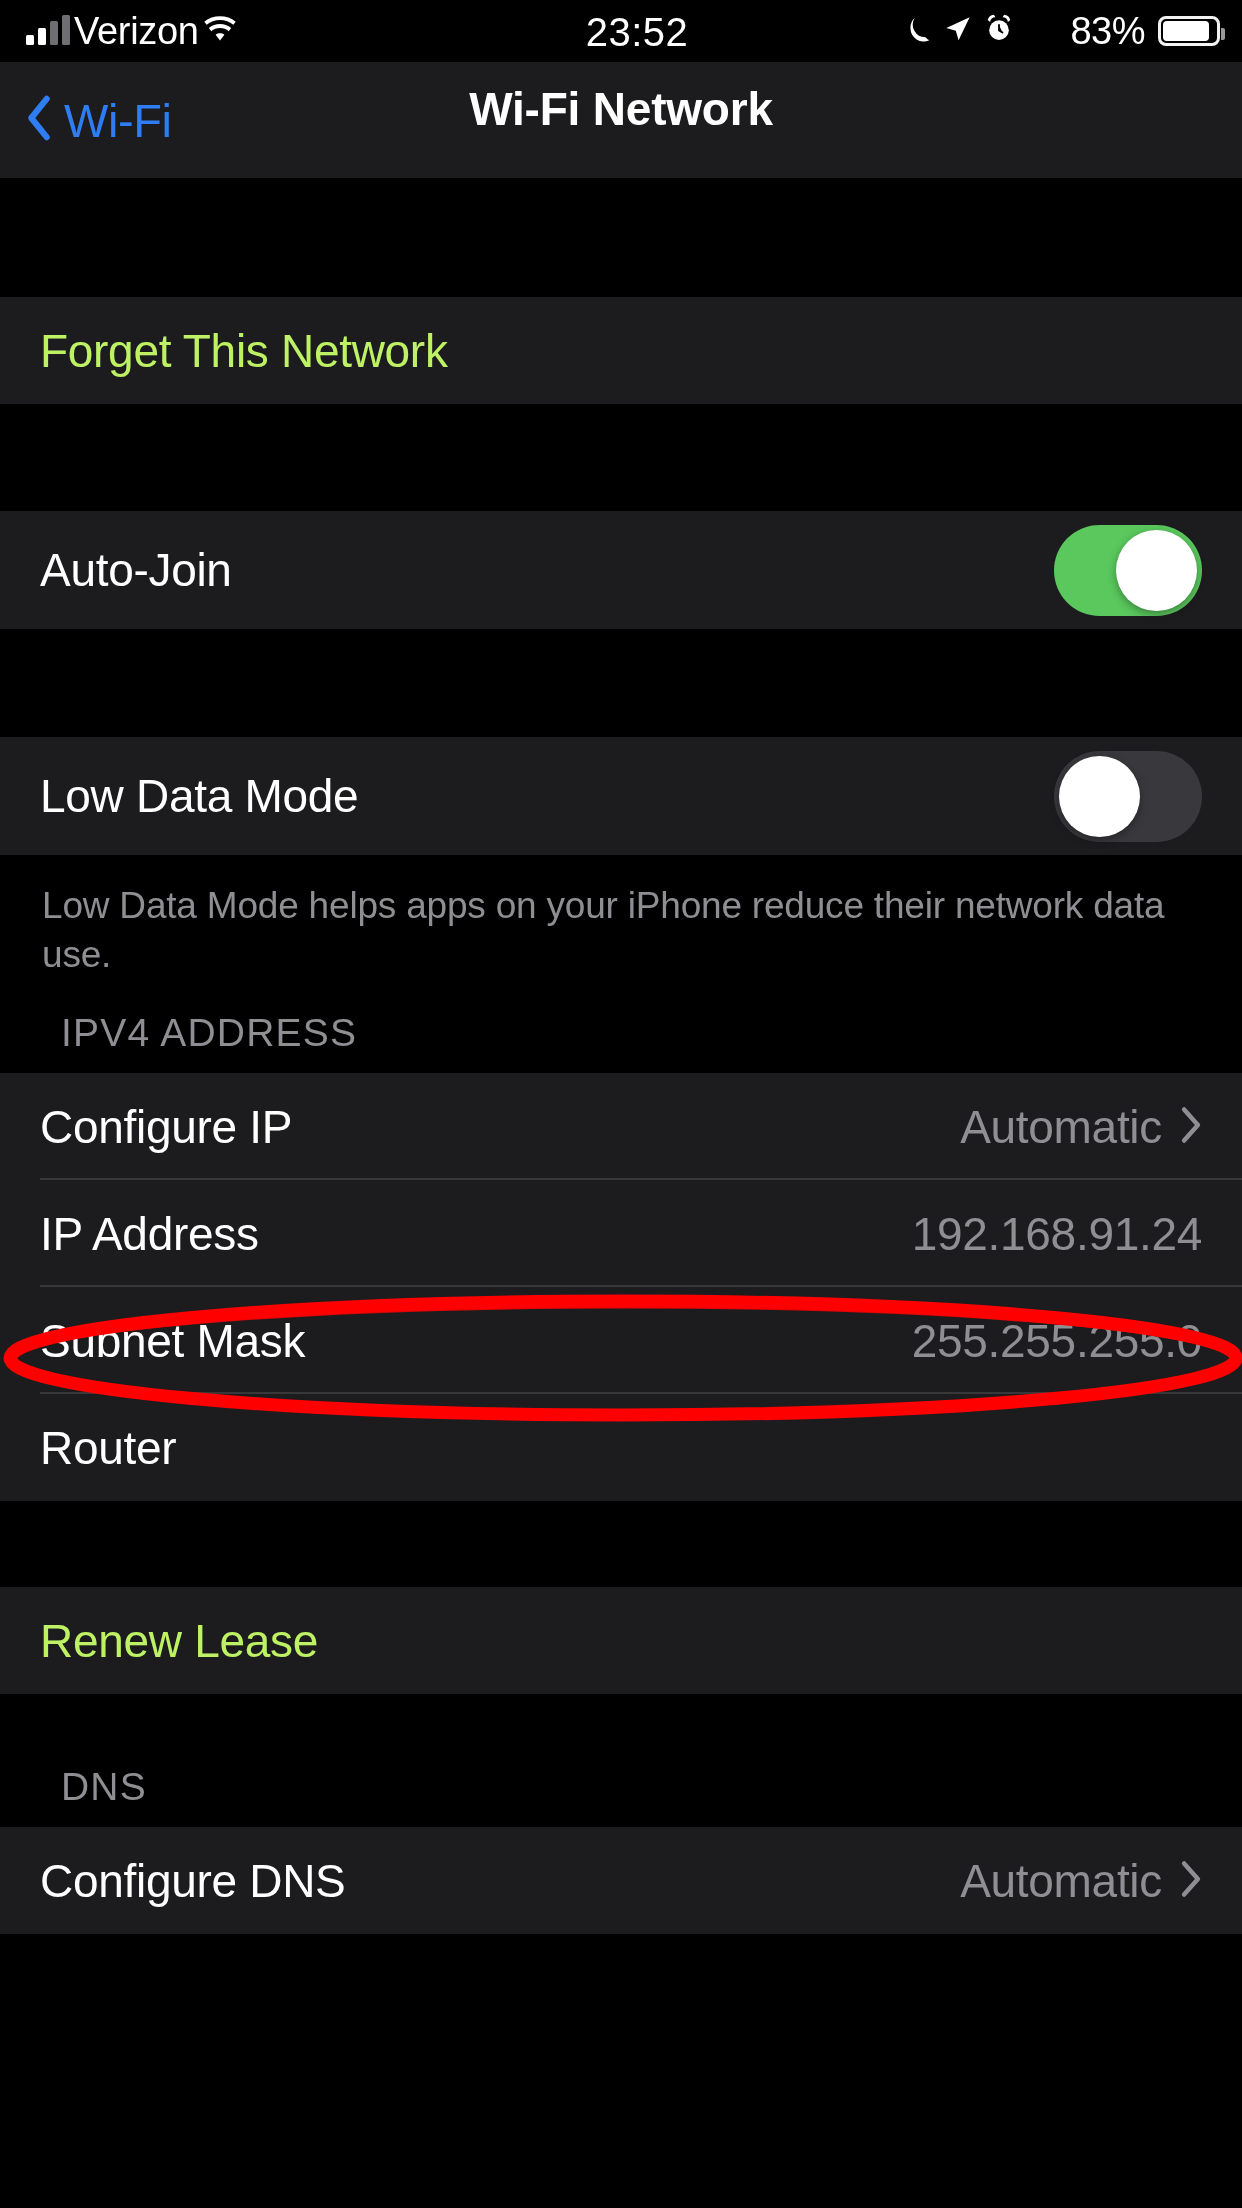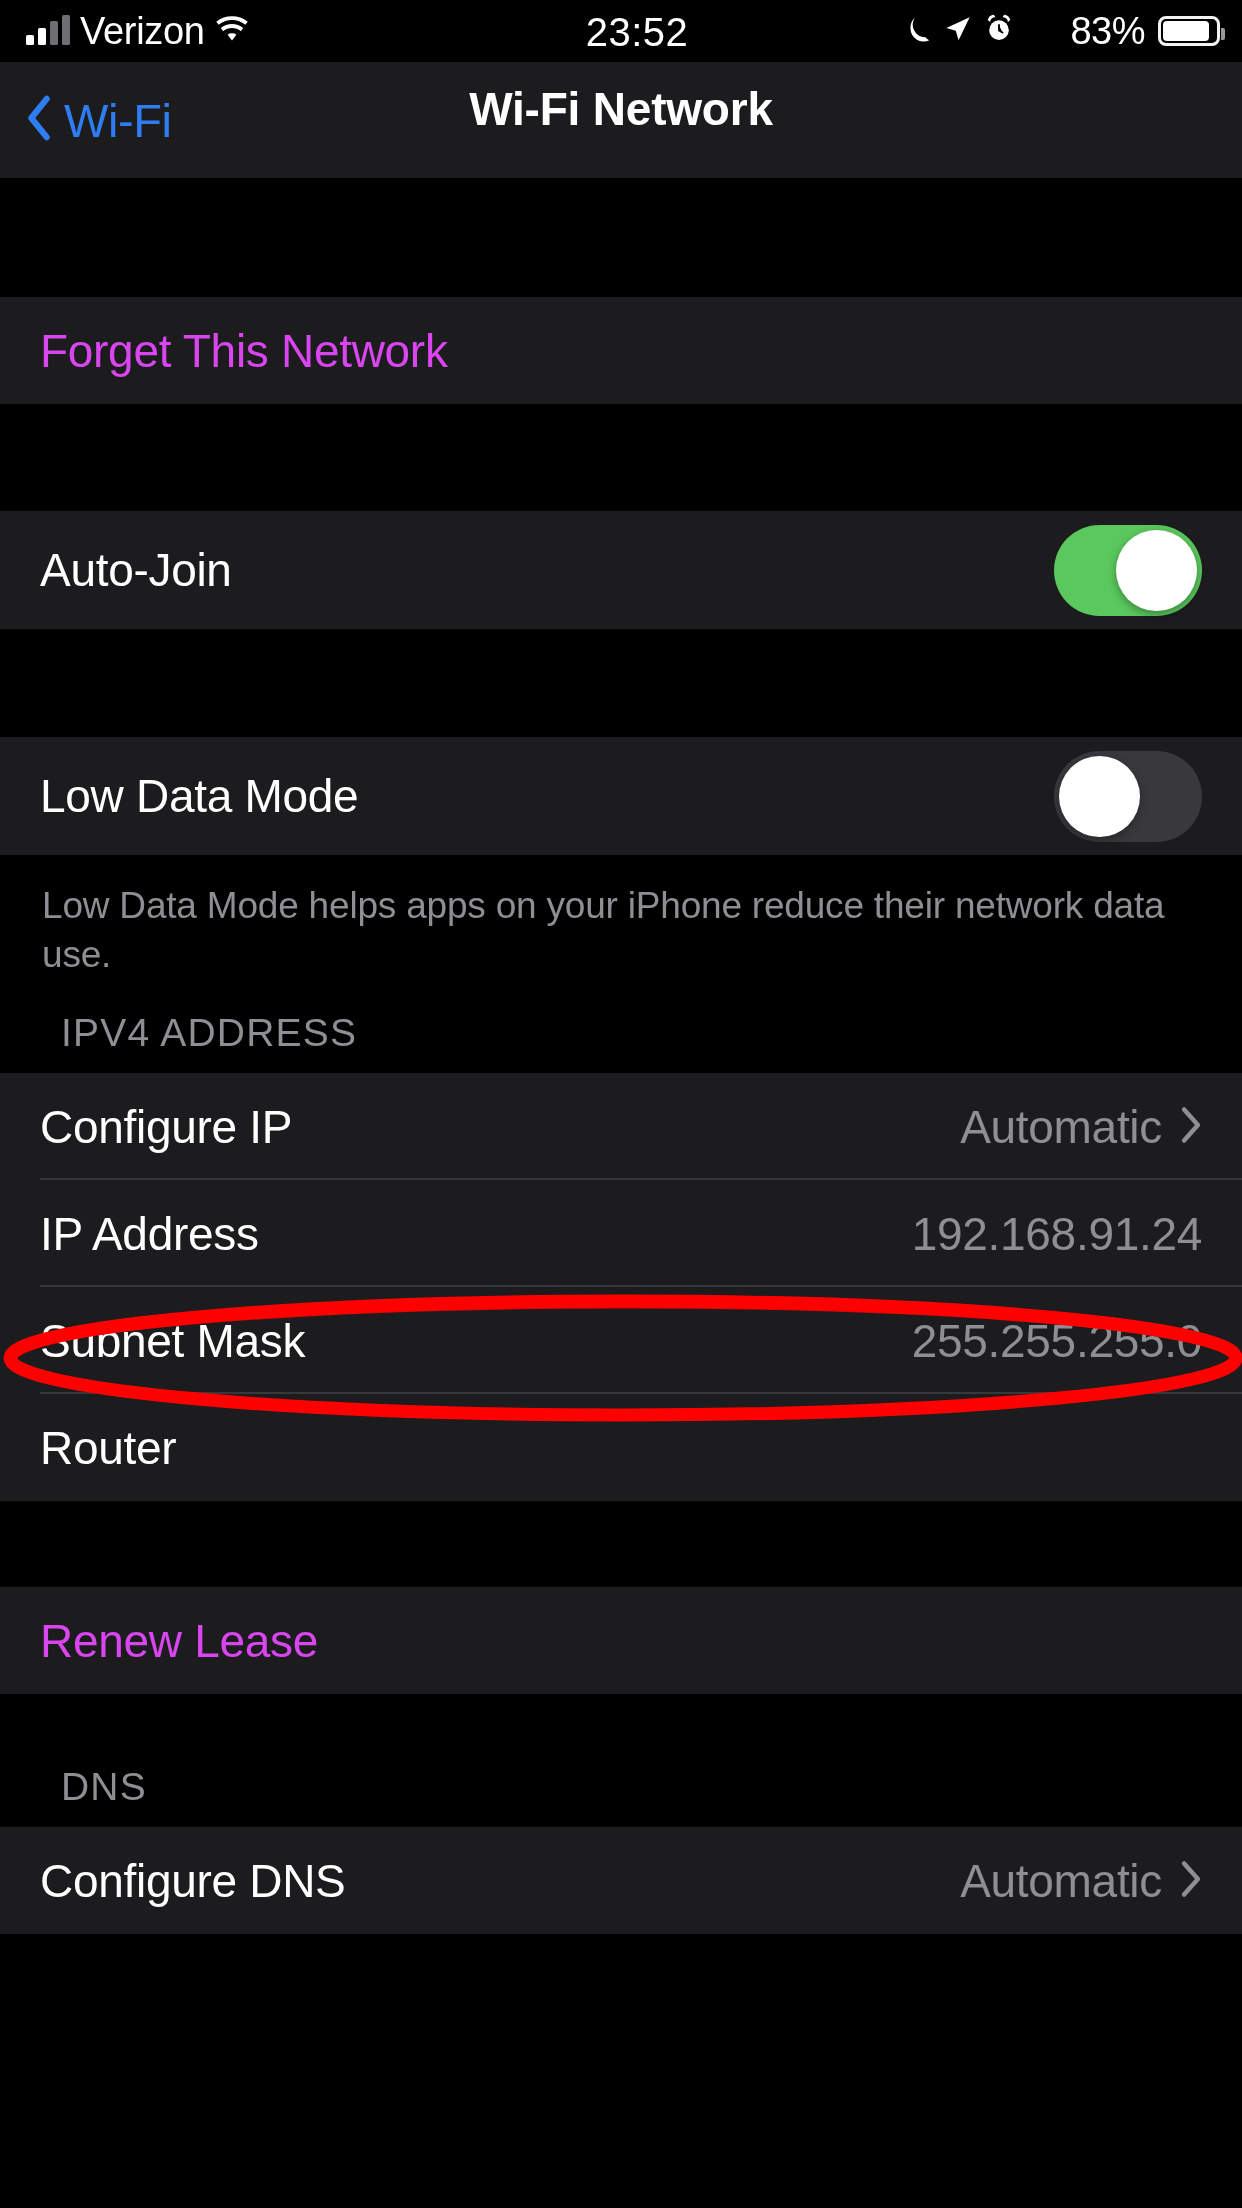--- a/index.html
+++ b/index.html
@@ -10,21 +10,21 @@
     -webkit-font-smoothing:antialiased;
     overflow:hidden;
   }
   .screen { position:relative; width:1242px; height:2208px; background:#000; }
 
   
   .statusbar {
     position:absolute; top:0; left:0; width:1242px; height:62px;
     display:flex; align-items:center; color:#fff;
   }
-  .sb-left { position:absolute; left:26px; top:0; height:62px; display:flex; align-items:center; gap:10px; }
+  .sb-left { position:absolute; left:26px; top:0; height:62px; display:flex; align-items:center; gap:4px; }
   .sb-center { position:absolute; left:0; width:1242px; top:0; height:64px; display:flex; align-items:center; justify-content:center;margin-left:16px; }
   .sb-right { position:absolute; right:22px; top:0; height:62px; display:flex; align-items:center; gap:13px; }
   .sb-time { font-size:40px; font-weight:400; letter-spacing:0.5px; }
   .signal { display:flex; align-items:flex-end; gap:4px; height:28px; }
   .signal i { display:block; width:8px; background:#fff; border-radius:1.5px; }
   .signal i:nth-child(1){ height:10px; }
   .signal i:nth-child(2){ height:17px; }
   .signal i:nth-child(3){ height:24px; background:#6e6e73; }
   .signal i:nth-child(4){ height:30px; background:#6e6e73; }
   .carrier { font-size:38px; letter-spacing:-0.3px; }
@@ -71,21 +71,21 @@
 
   .cell {
     position:relative; display:flex; align-items:center;
     padding:0 40px; height:107px; background:#1C1C1E;
   }
   .cell.tall { height:118px; }
   .cell .sep {
     position:absolute; left:40px; right:0; bottom:0; height:2px; background:#38383A;
   }
   .cell-label { color:#fff; font-size:46px; letter-spacing:-0.3px; flex:1; }
-  .cell-label.link { color:#d946ef; }
+  .cell-label.link { color:#bef264; }
   .cell-value { color:#8E8E93; font-size:46px; letter-spacing:-0.3px; }
   .chev-right { width:22px; height:38px; margin-left:18px; }
 
   .section-header {
     color:#8E8E93; font-size:39px; letter-spacing:1.2px;
     padding:0 61px; display:flex; align-items:flex-end; height:100%;
     padding-bottom:18px; background:#000;
   }
   .footer-note {
     color:#8E8E93; font-size:37px; line-height:1.33; letter-spacing:-0.2px;

